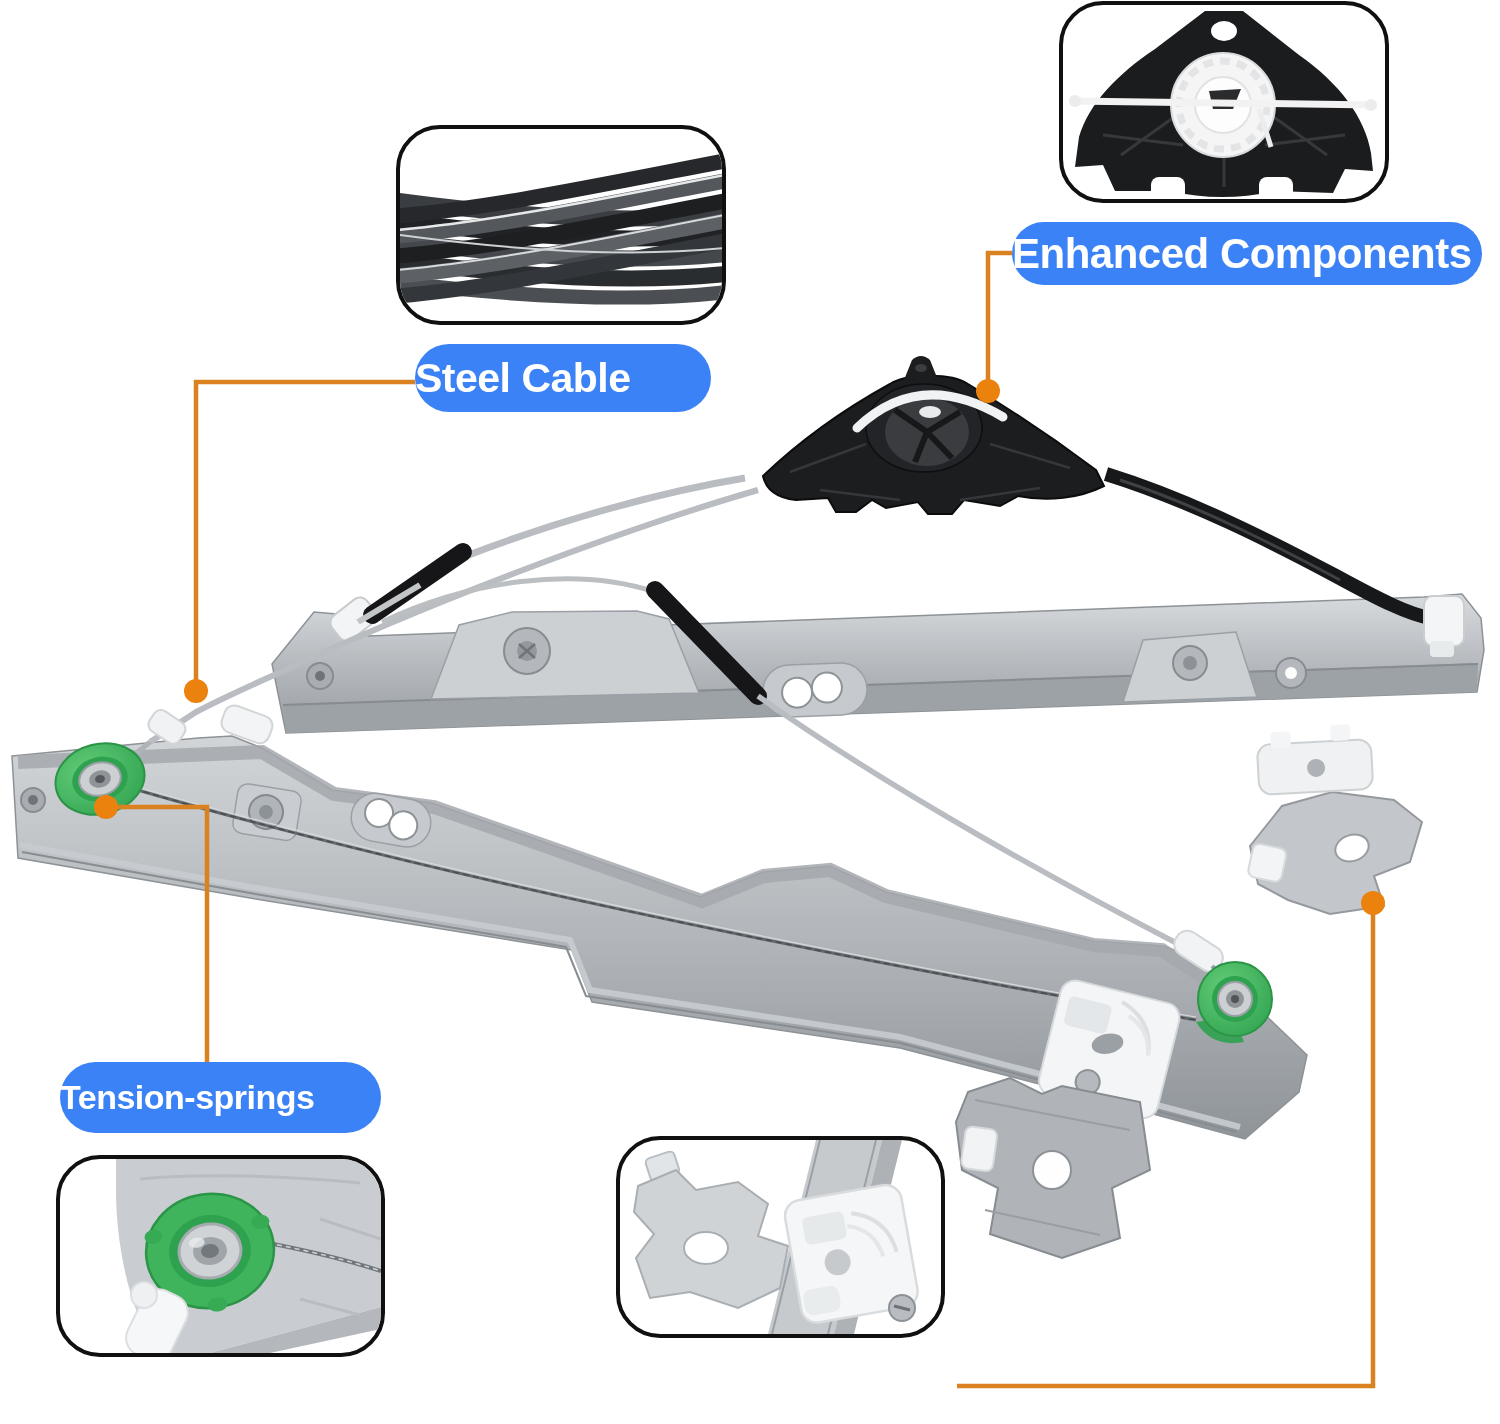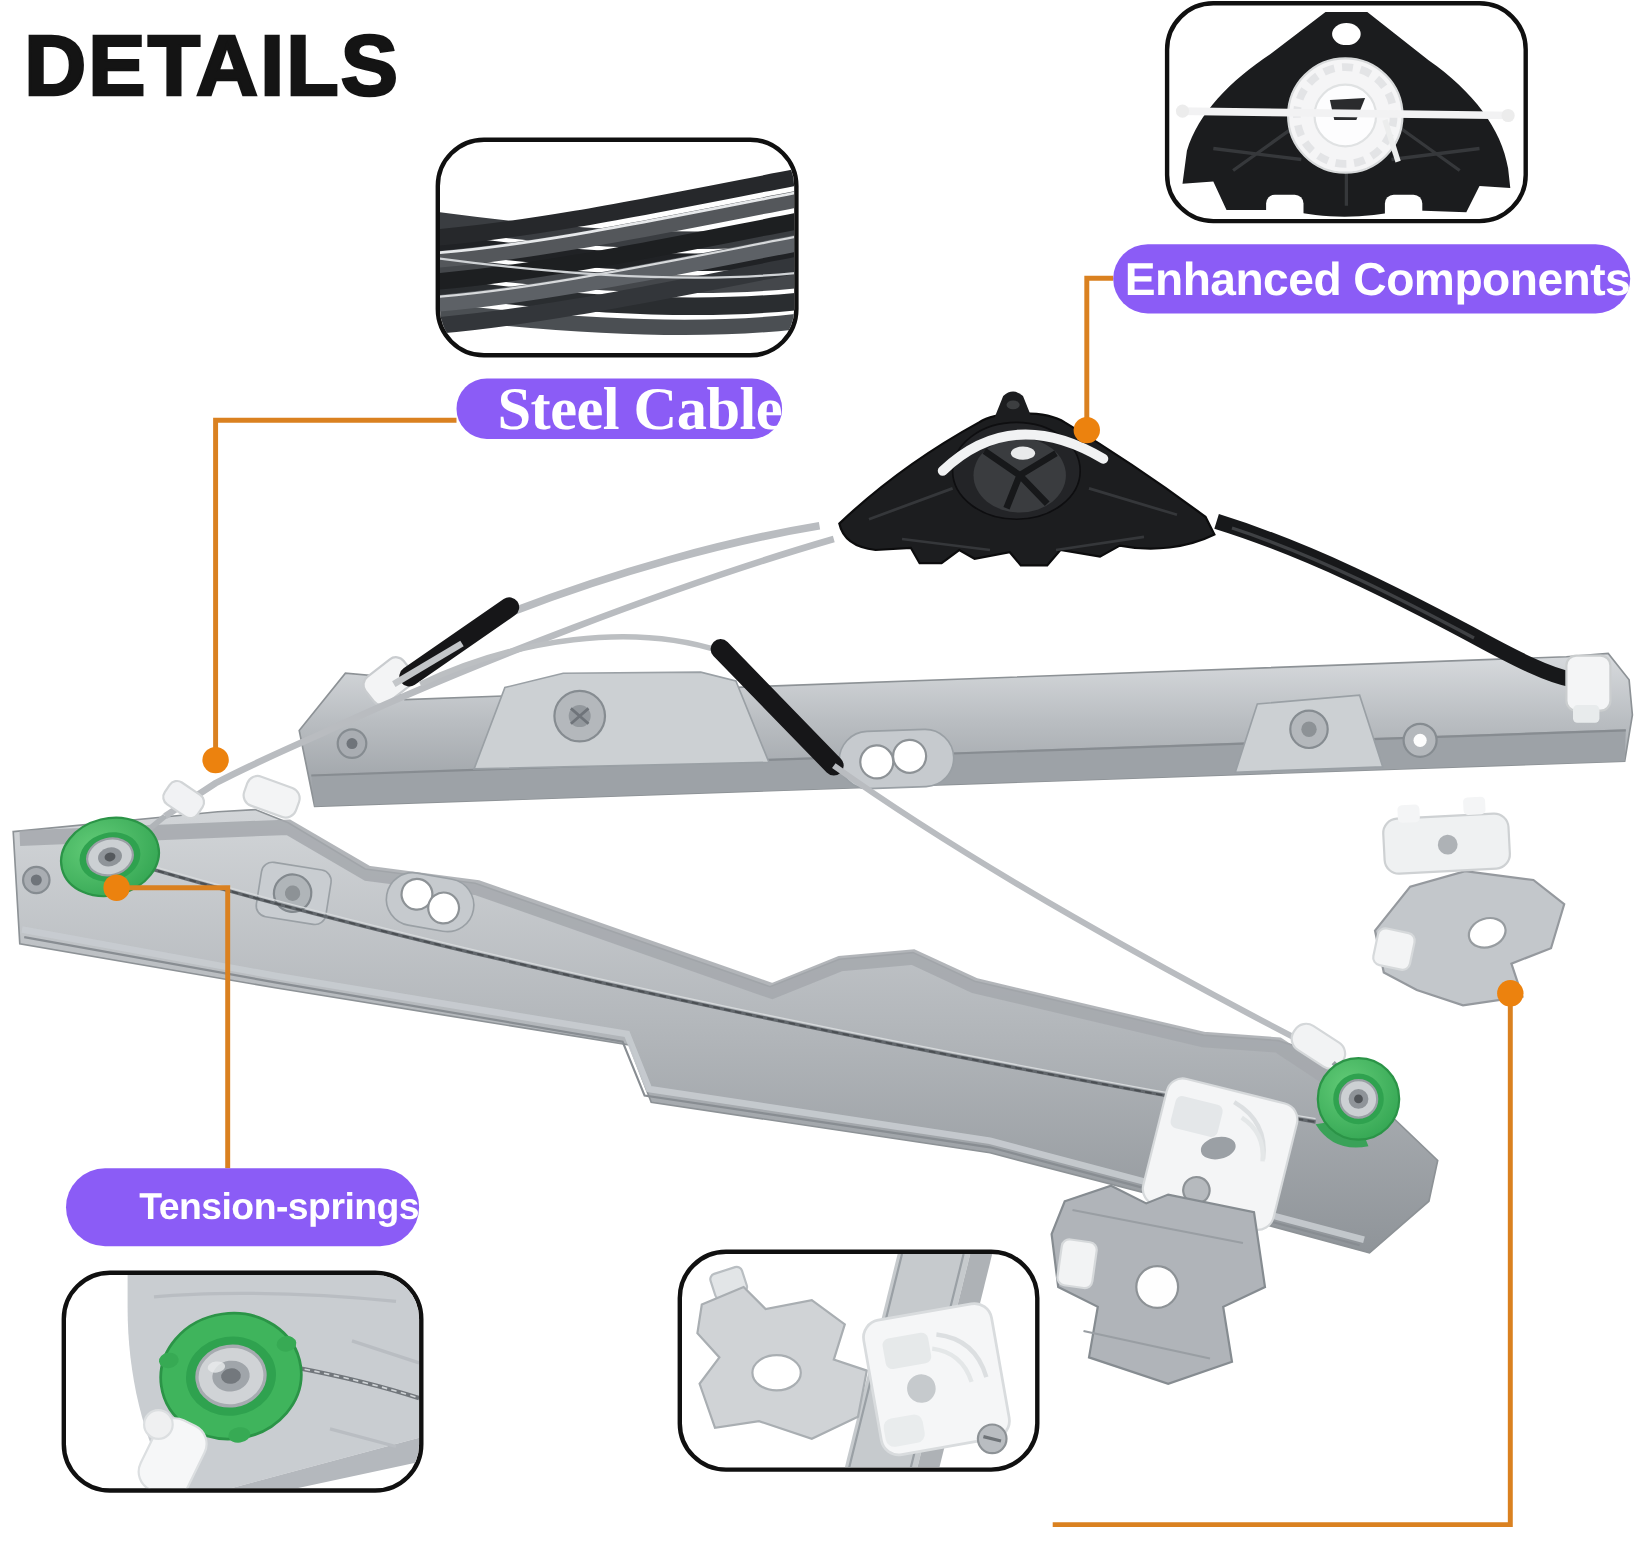--- a/index.html
+++ b/index.html
@@ -6,45 +6,44 @@
   .canvas{
     position:relative;width:1500px;height:1424px;background:#ffffff;overflow:hidden;
     font-family:"Liberation Sans", sans-serif;
   }
   .page-title{
     position:absolute;left:22px;top:14px;margin:0;
     font-size:78px;font-weight:900;letter-spacing:2px;color:#141414;
     -webkit-text-stroke:2.5px #141414;
   }
   .pill{
-    position:absolute;background:#8b5cf6;color:#ffffff;font-weight:bold;
-    display:flex;align-items:center;justify-content:flex-end;
+    position:absolute;background:#3b82f6;color:#ffffff;font-weight:bold;
+    display:flex;align-items:center;justify-content:flex-start;
     border-radius:999px;white-space:nowrap;z-index:30;letter-spacing:-0.5px;
   }
-  #pill-steel   {left:415px;top:344px;width:296px;height:55px;font-size:55px;font-family:Liberation Serif, serif;}
+  #pill-steel   {left:415px;top:344px;width:296px;height:68px;font-size:41px;}
   #pill-enhanced{left:1012px;top:222px;width:470px;height:63px;font-size:42px;}
   #pill-tension {left:60px;top:1062px;width:321px;height:71px;font-size:34px;}
   #pill-guide   {left:618px;top:1354px;width:339px;height:64px;font-size:43px;}
   .inset{
     position:absolute;border:4px solid #101010;border-radius:44px;overflow:hidden;
     background:#ffffff;z-index:20;
   }
   #inset-steel   {left:396px;top:125px;width:322px;height:192px;}
   #inset-enhanced{left:1059px;top:1px;width:322px;height:194px;}
   #inset-tension {left:56px;top:1155px;width:321px;height:194px;}
   #inset-guide   {left:616px;top:1136px;width:321px;height:194px;}
   .inset svg{display:block;width:100%;height:100%;}
   #product-svg{position:absolute;left:0;top:0;z-index:10;}
 </style>
 </head>
 <body>
 
 <div class="canvas">
 
-  <h1 class="page-title">DETAILS</h1>
 
   <svg id="product-svg" width="1500" height="1424" viewBox="0 0 1500 1424">
     <defs>
       <linearGradient id="railGrad" x1="0" y1="0" x2="0" y2="1">
         <stop offset="0" stop-color="#d8dbde"></stop>
           <stop offset="0.45" stop-color="#b9bdc1"></stop>
           <stop offset="1" stop-color="#989da2"></stop>
       </linearGradient>
       <linearGradient id="railGrad2" x1="0" y1="0" x2="0" y2="1">
         <stop offset="0" stop-color="#d2d5d8"></stop>

